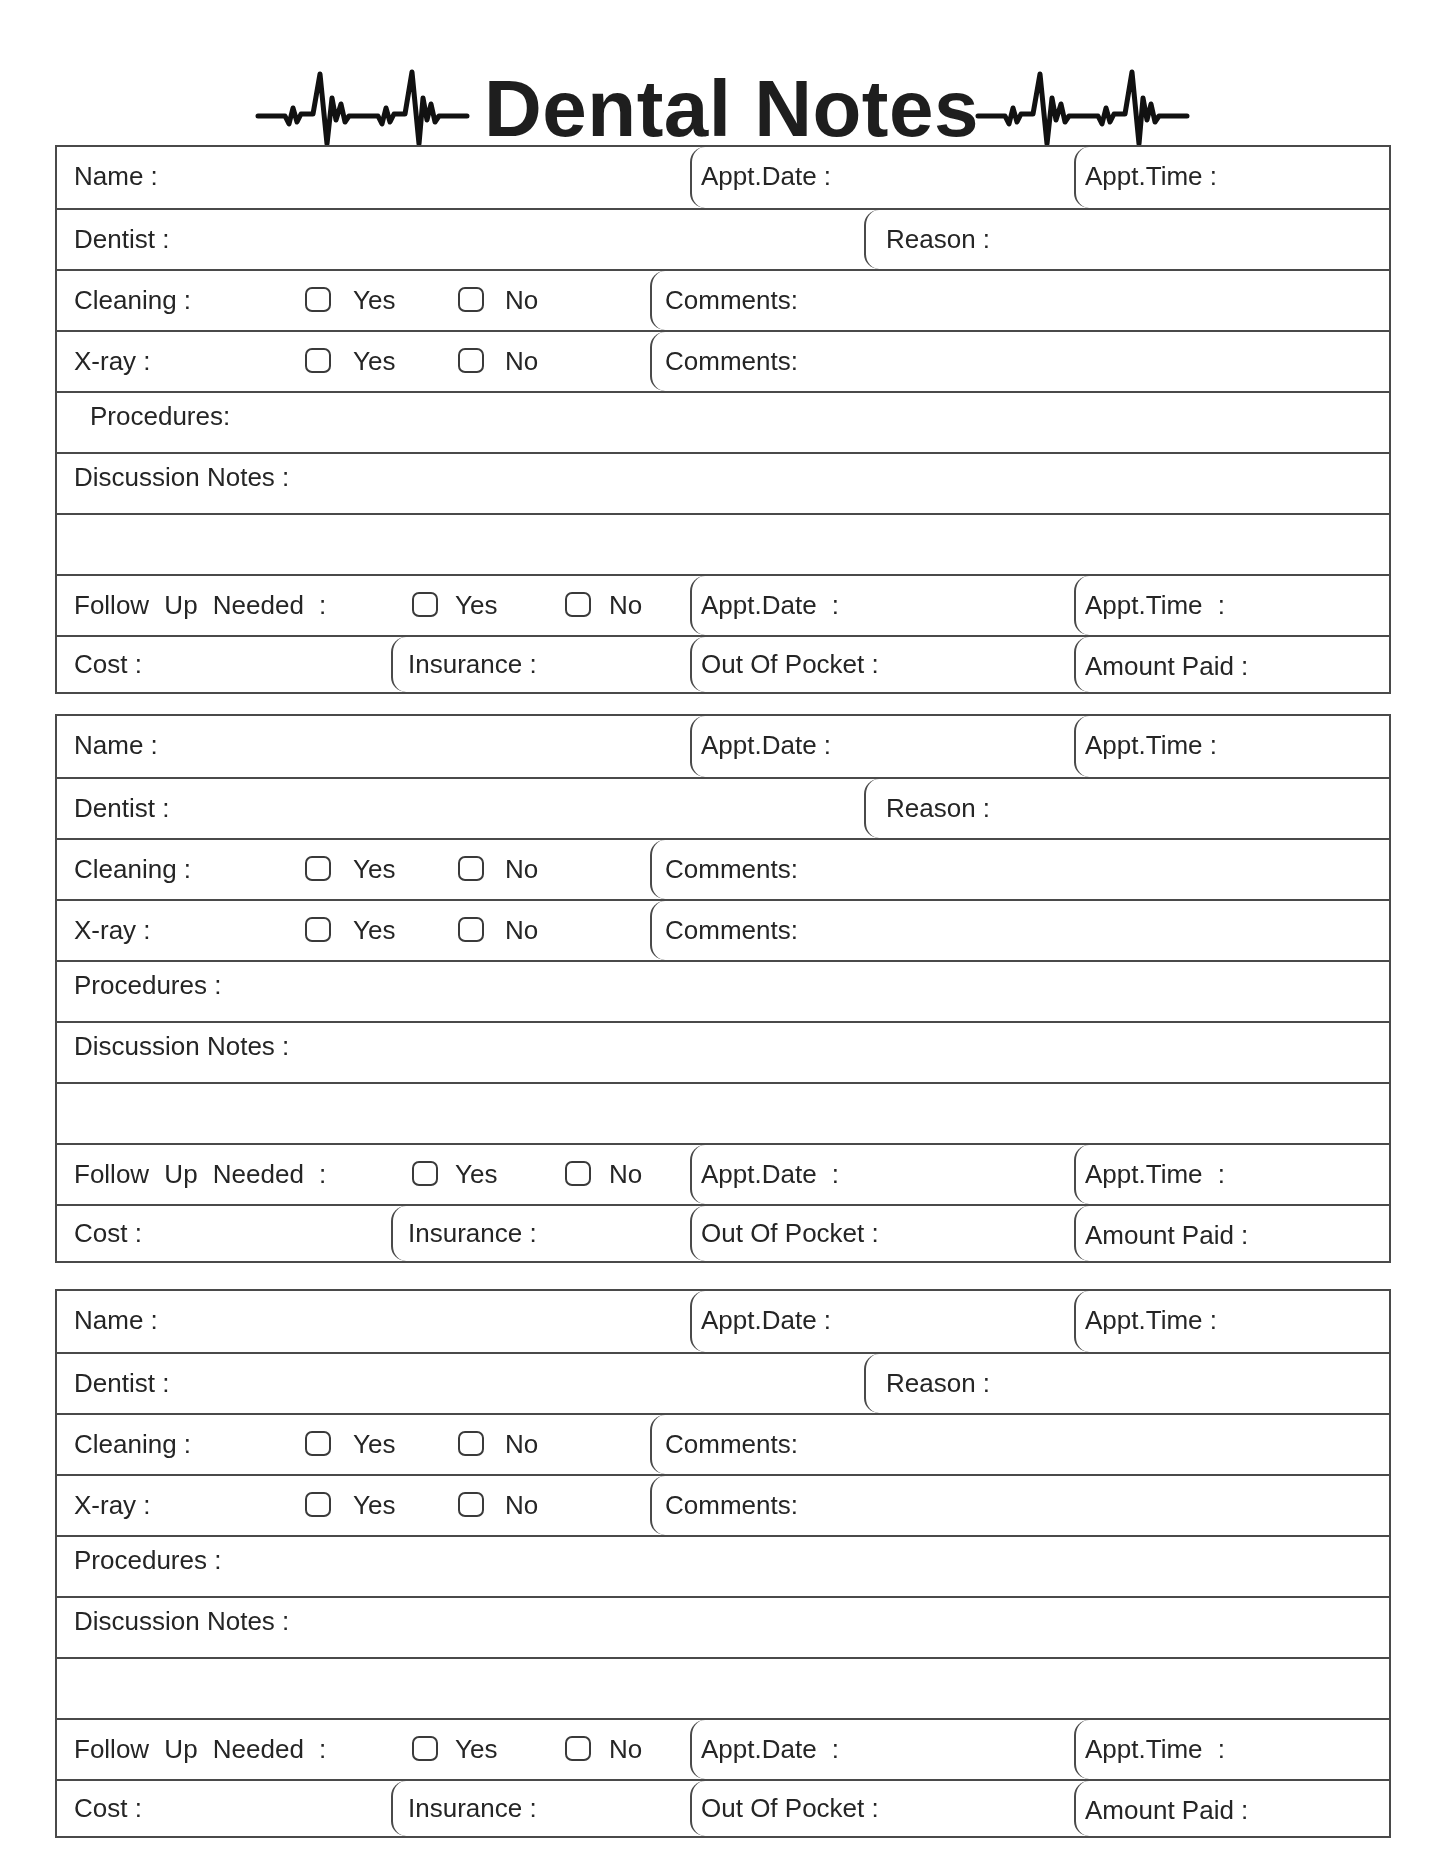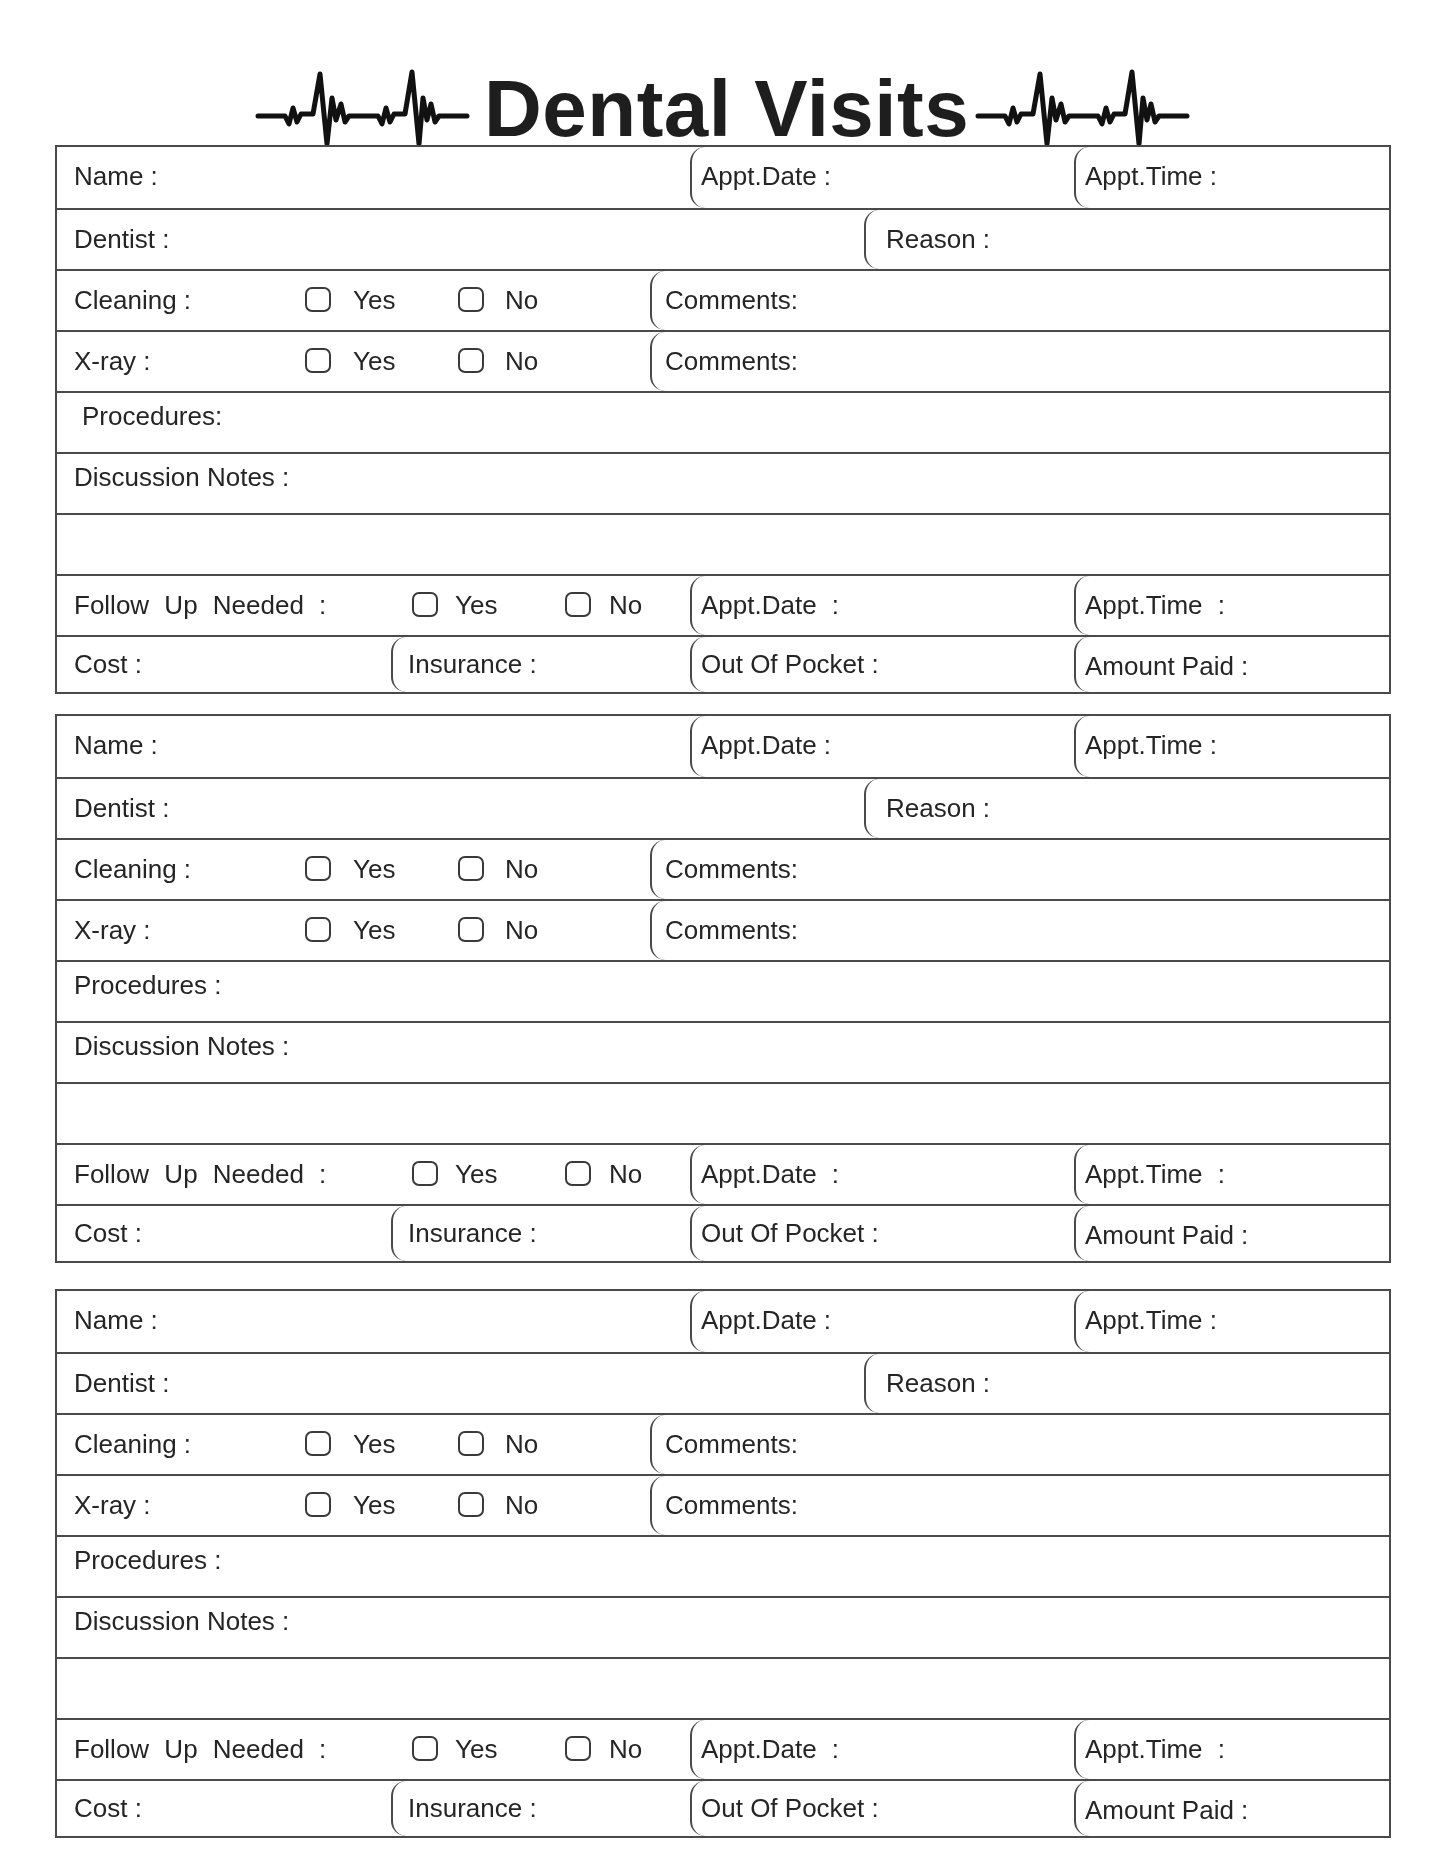--- a/index.html
+++ b/index.html
@@ -24,21 +24,21 @@
   .opt { position: absolute; top: 14px; font-size: 26px; line-height: 30px; white-space: nowrap; color: #252525; }
   .fu .lbl { word-spacing: 8px; }
 </style>
 </head>
 <body>
 
 <div class="title-wrap">
   <svg class="beat left" viewBox="0 0 215 82">
     <polyline fill="none" stroke="#111" stroke-width="5" stroke-linejoin="round" stroke-linecap="round" points="3,48 30,48 34,56 38,40 42,54 46,46 58,46 65,6 72,76 77,30 81,52 86,36 90,54 94,48 123,48 127,56 131,40 135,54 139,46 150,46 157,4 164,76 168,30 172,52 176,36 180,54 184,48 212,48"></polyline>
   </svg>
-  <div class="title">Dental Visits</div>
+  <div class="title">Dental Notes</div>
   <svg class="beat right" viewBox="0 0 215 82">
     <polyline fill="none" stroke="#111" stroke-width="5" stroke-linejoin="round" stroke-linecap="round" points="3,48 30,48 34,56 38,40 42,54 46,46 58,46 65,6 72,76 77,30 81,52 86,36 90,54 94,48 123,48 127,56 131,40 135,54 139,46 150,46 157,4 164,76 168,30 172,52 176,36 180,54 184,48 212,48"></polyline>
   </svg>
 </div>
 
 <div id="blocks">
   <div class="block" style="top: 145px;">
 
     <div class="row" style="top:0">
       <div class="cell" style="left:0;width:633px">
@@ -81,21 +81,21 @@
         <span class="opt" style="left:296px">Yes</span>
         <span class="cb" style="left:401px"></span>
         <span class="opt" style="left:448px">No</span>
       </div>
       <div class="cell div" style="left:593px;width:739px">
         <span class="lbl" style="left:13px">Comments:</span>
       </div>
     </div>
 
     <div class="row" style="top:244px">
-      <div class="cell" style="left:8px;width:1332px">
+      <div class="cell" style="left:16px;width:1332px">
         <span class="lbl proc" style="left:17px;top:8px">Procedures:</span>
       </div>
     </div>
 
     <div class="row" style="top:305px">
       <div class="cell" style="left:0;width:1332px">
         <span class="lbl" style="left:17px;top:8px">Discussion Notes :</span>
       </div>
     </div>
 

